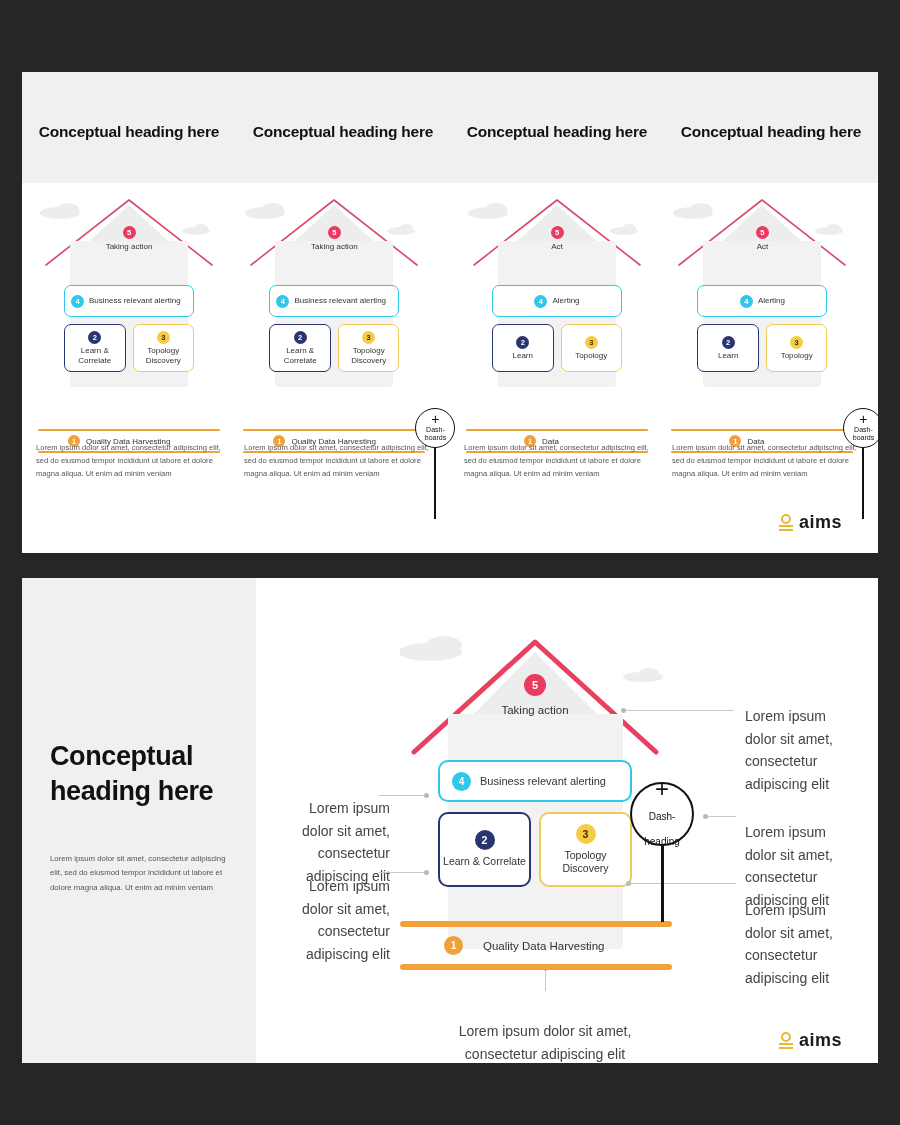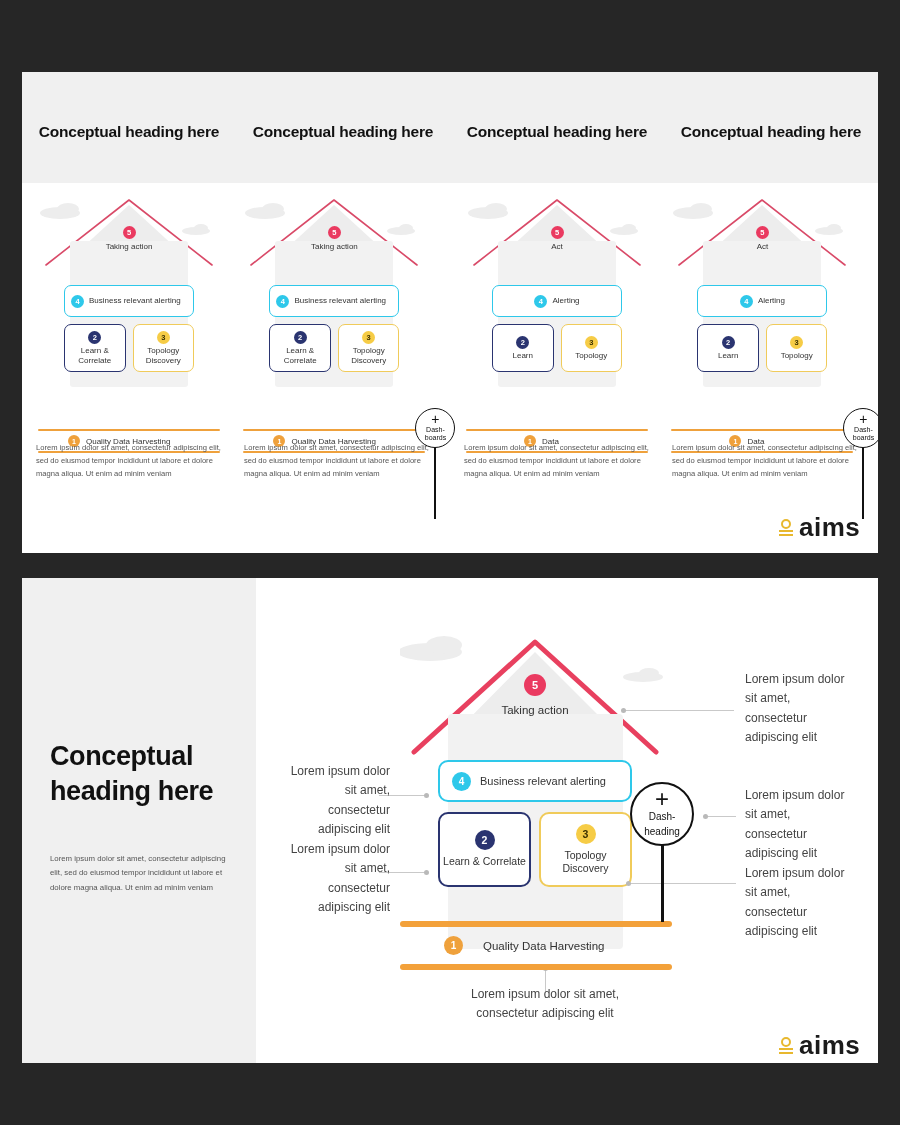--- a/index.html
+++ b/index.html
@@ -107,21 +107,21 @@
   .aims {
     position:absolute; display:flex; align-items:center; gap:6px;
   }
   .aims .mark { position:relative; width:14px; height:17px; }
   .aims .mark .ring {
     position:absolute; left:2px; top:0; width:10px; height:10px;
     border:2px solid #e8b82e; border-radius:50%;
   }
   .aims .mark .b1 { position:absolute; left:0; top:11px; width:14px; height:2px; background:#e8b82e; }
   .aims .mark .b2 { position:absolute; left:0; top:15px; width:14px; height:2px; background:#e8b82e; }
-  .aims .word { font-size:26px; font-weight:bold; color:#1b1b1b; letter-spacing:0.5px; }
+  .aims .word { font-size:18px; font-weight:bold; color:#1b1b1b; letter-spacing:0.5px; }
 
   
   .bl-side {
     position:absolute; left:0; top:0; width:234px; height:100%;
     background:#f0f0f0;
   }
   .bl-title {
     position:absolute; left:28px; top:161px; width:200px;
     font-size:27px; font-weight:bold; color:#111; line-height:1.28; letter-spacing:-0.4px;
   }
@@ -157,32 +157,32 @@
   .bh-card .badge { width:20px; height:20px; font-size:10.5px; }
   .bh-card .lbl { font-size:10.5px; color:#333; text-align:center; line-height:1.28; }
 
   .bh-dash {
     position:absolute; left:630px; top:782px; width:64px; height:64px;
     border-radius:50%; border:2.2px solid #111; background:#fff;
     display:flex; flex-direction:column; align-items:center; justify-content:center;
     z-index:6;
   }
   .bh-dash .plus { font-size:24px; line-height:16px; font-weight:300; color:#111; }
-  .bh-dash .txt { font-size:10px; color:#111; text-align:center; line-height:1.12; margin-top:4px; }
+  .bh-dash .txt { font-size:10px; color:#111; text-align:center; line-height:1.12; margin-top:14px; }
 
   .bh-found { position:absolute; left:400px; top:921px; width:272px; z-index:4; }
   .bh-found .fbar2 { height:6px; background:#f3a13a; border-radius:4px; }
   .bh-found .frow2 {
     display:flex; align-items:center; gap:20px; padding:9px 0 9px 44px;
   }
   .bh-found .frow2 .badge { width:19px; height:19px; font-size:10px; }
   .bh-found .frow2 .lbl { font-size:11.5px; color:#333; }
 
   
-  .anno { position:absolute; font-size:12px; color:#444; line-height:1.62; }
+  .anno { position:absolute; font-size:14px; color:#444; line-height:1.62;margin-top:35px; }
   .anno.r { text-align:right; }
   .anno.l { text-align:left; }
   .anno.c { text-align:center; }
 
   .lead { position:absolute; background:#c9c9c9; height:1px; }
   .leadv { position:absolute; background:#c9c9c9; width:1px; }
   .dot { position:absolute; width:5px; height:5px; border-radius:50%; background:#b9b9b9; }
 
   .aims-bottom { position:absolute; left:779px; top:1030px; }
 </style>

